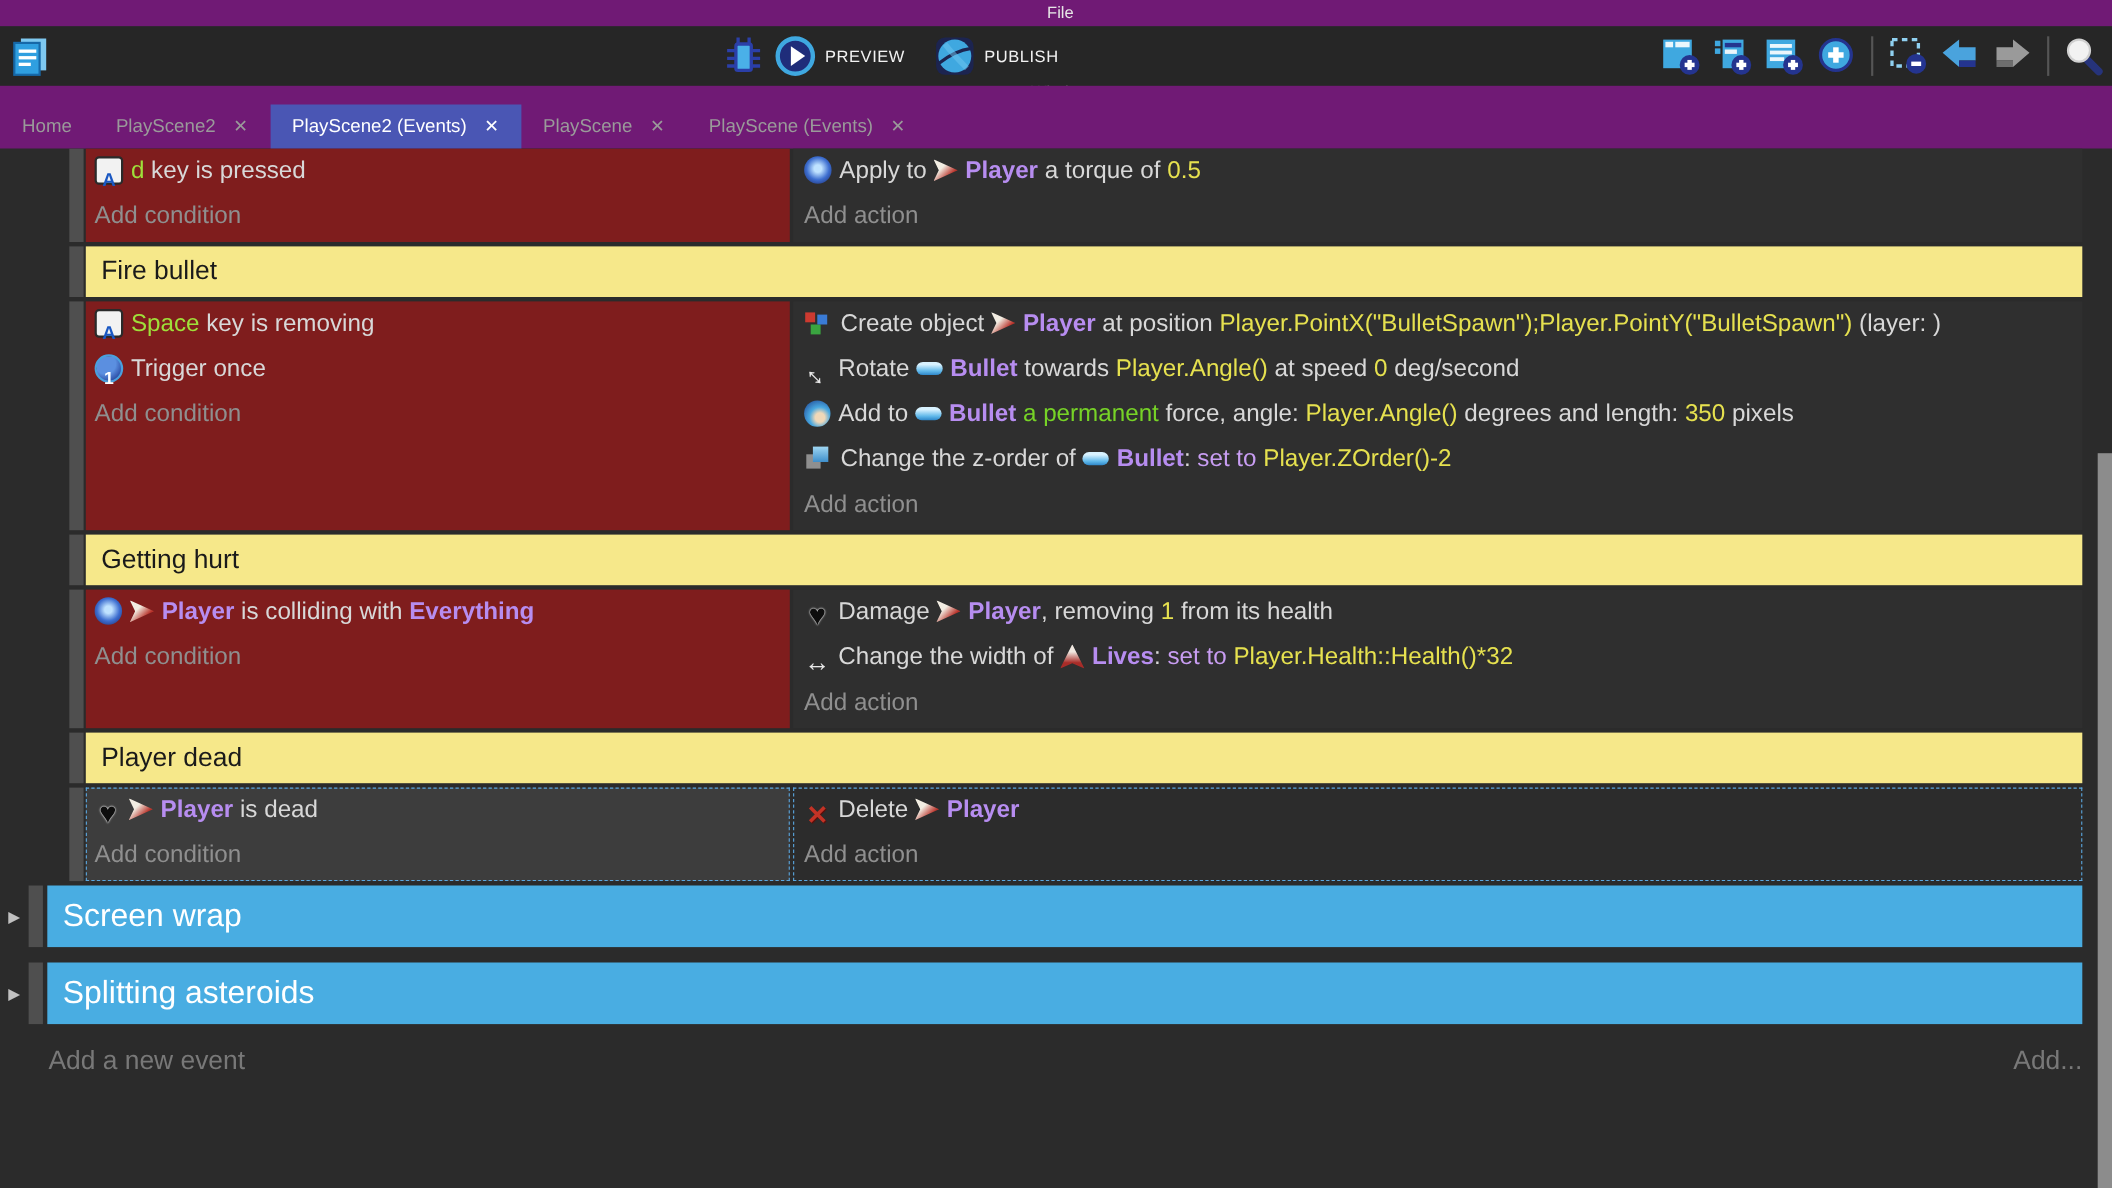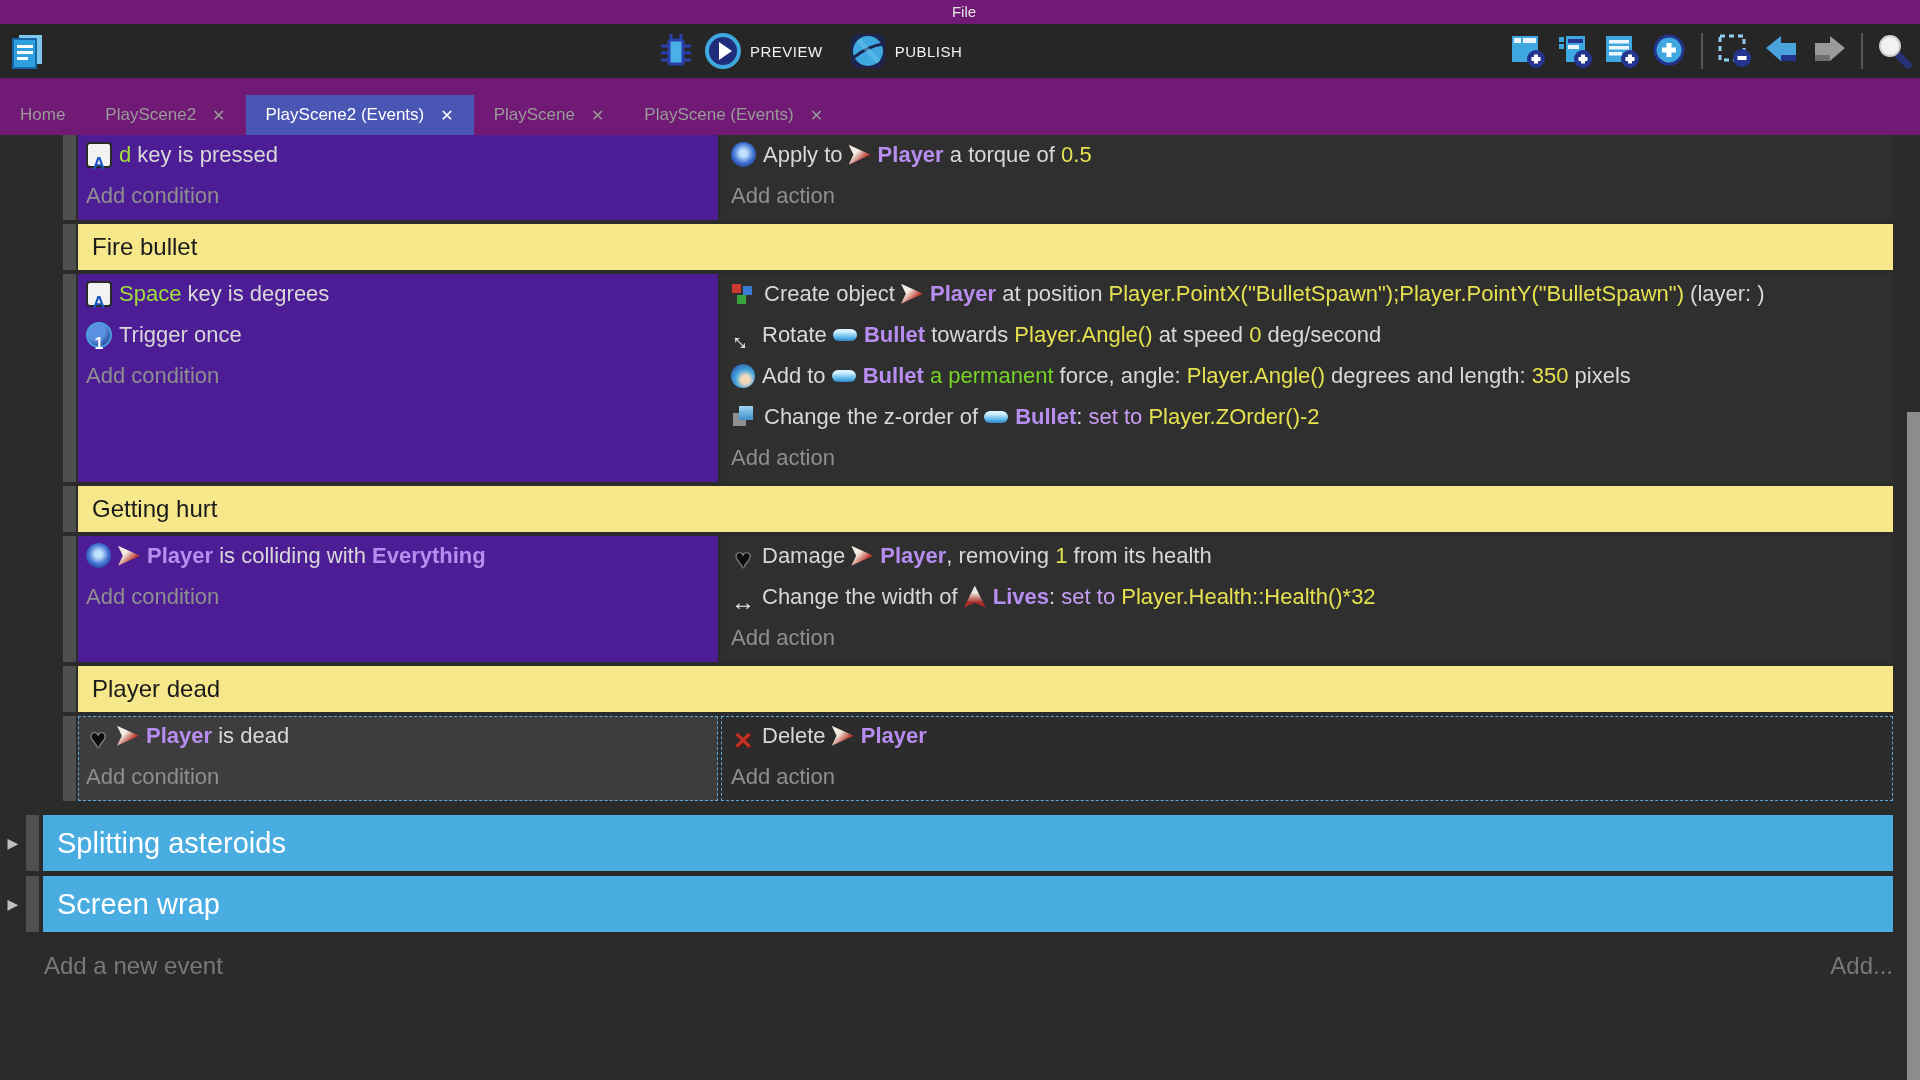--- a/index.html
+++ b/index.html
@@ -28,21 +28,21 @@
   .tab { height:40px; display:flex; align-items:center; padding:0 20px; font-size:17px;
     color:#9a9a9a; cursor:pointer; }
   .tab.active { background:#4a56b4; color:#ffffff;padding-left:20px; }
   .tab-close { margin-left:16px; font-size:16px; color:inherit; }
 
   
   #events-area { position:absolute; left:0; top:135px; width:1920px; height:945px;
     overflow:hidden; padding-top:0; }
   .event-row, .comment-row { display:flex; margin:0 27px 4px 63px; align-items:stretch; }
   .grip { width:13px; background:#4f4f4f; margin-right:2px; flex:none; }
-  .cond-col { width:640px; flex:none; background:#4c1d95; padding:2px 8px 6px 8px; }
+  .cond-col { width:640px; flex:none; background:#7f1d1d; padding:2px 8px 6px 8px; }
   .act-col { flex:1; background:#2f2f2f; margin-left:3px; padding:2px 8px 6px 10px; }
   .ev-line { font-size:22px; line-height:36px; color:#d8d8d8; margin-bottom:5px; cursor:pointer; }
   .add-link { font-size:22px; line-height:36px; color:#8f8f8f; cursor:pointer; }
   .seg.plain  { color:#d8d8d8; }
   .seg.object { color:#b78df0; font-weight:bold; }
   .seg.expr   { color:#e6e14f; }
   .seg.key    { color:#9fdf3a; }
   .seg.green  { color:#77d327; }
   .seg.violet { color:#c89df2; }
   .selected .cond-col { outline:1px dashed #5aa7e0; outline-offset:-1px; background:#3d3d3d; }
@@ -269,21 +269,21 @@
             <div class="add-link">Add action</div>
           </div>
         </div>
         <div class="comment-row">
           <div class="grip"></div>
           <div class="comment-bar">Fire bullet</div>
         </div>
         <div class="event-row">
           <div class="grip"></div>
           <div class="cond-col">
-            <div class="ev-line"><span class="evicon ic-keyboard-key"></span><span class="seg key">Space</span><span class="seg plain"> key is degrees</span></div>
+            <div class="ev-line"><span class="evicon ic-keyboard-key"></span><span class="seg key">Space</span><span class="seg plain"> key is removing</span></div>
             <div class="ev-line"><span class="evicon ic-trigger-once"></span><span class="seg plain">Trigger once</span></div>
             <div class="add-link">Add condition</div>
           </div>
           <div class="act-col">
             <div class="ev-line"><span class="evicon ic-create-object"></span><span class="seg plain">Create object </span><span class="evicon ic-player-ship"></span><span class="seg object">Player</span><span class="seg plain"> at position </span><span class="seg expr">Player.PointX("BulletSpawn");Player.PointY("BulletSpawn")</span><span class="seg plain"> (layer: )</span></div>
             <div class="ev-line"><span class="evicon ic-rotate"></span><span class="seg plain">Rotate </span><span class="evicon ic-bullet"></span><span class="seg object">Bullet</span><span class="seg plain"> towards </span><span class="seg expr">Player.Angle()</span><span class="seg plain"> at speed </span><span class="seg expr">0</span><span class="seg plain"> deg/second</span></div>
             <div class="ev-line"><span class="evicon ic-force"></span><span class="seg plain">Add to </span><span class="evicon ic-bullet"></span><span class="seg object">Bullet</span><span class="seg plain"> </span><span class="seg green">a permanent</span><span class="seg plain"> force, angle: </span><span class="seg expr">Player.Angle()</span><span class="seg plain"> degrees and length: </span><span class="seg expr">350</span><span class="seg plain"> pixels</span></div>
             <div class="ev-line"><span class="evicon ic-zorder"></span><span class="seg plain">Change the z-order of </span><span class="evicon ic-bullet"></span><span class="seg object">Bullet</span><span class="seg plain">: </span><span class="seg violet">set to</span><span class="seg plain"> </span><span class="seg expr">Player.ZOrder()-2</span></div>
             <div class="add-link">Add action</div>
           </div>
@@ -312,30 +312,30 @@
           <div class="grip"></div>
           <div class="cond-col">
             <div class="ev-line"><span class="evicon ic-heart"></span><span class="evicon ic-player-ship"></span><span class="seg object">Player</span><span class="seg plain"> is dead</span></div>
             <div class="add-link">Add condition</div>
           </div>
           <div class="act-col">
             <div class="ev-line"><span class="evicon ic-delete-x"></span><span class="seg plain">Delete </span><span class="evicon ic-player-ship"></span><span class="seg object">Player</span></div>
             <div class="add-link">Add action</div>
           </div>
         </div>
+        <div class="group-row">
+          <span class="collapse"></span>
+          <div class="group-grip"></div>
+          <div class="group-bar">Screen wrap</div>
+        </div>
         <div class="group-row first">
           <span class="collapse"></span>
           <div class="group-grip"></div>
           <div class="group-bar">Splitting asteroids</div>
         </div>
-        <div class="group-row">
-          <span class="collapse"></span>
-          <div class="group-grip"></div>
-          <div class="group-bar">Screen wrap</div>
-        </div>
       </div>
     <div id="footer-row">
       <span id="add-new-event">Add a new event</span>
       <span id="add-button">Add...</span>
     </div>
   </div>
 
   <div id="scrollbar-thumb"></div>
 </div>
 

